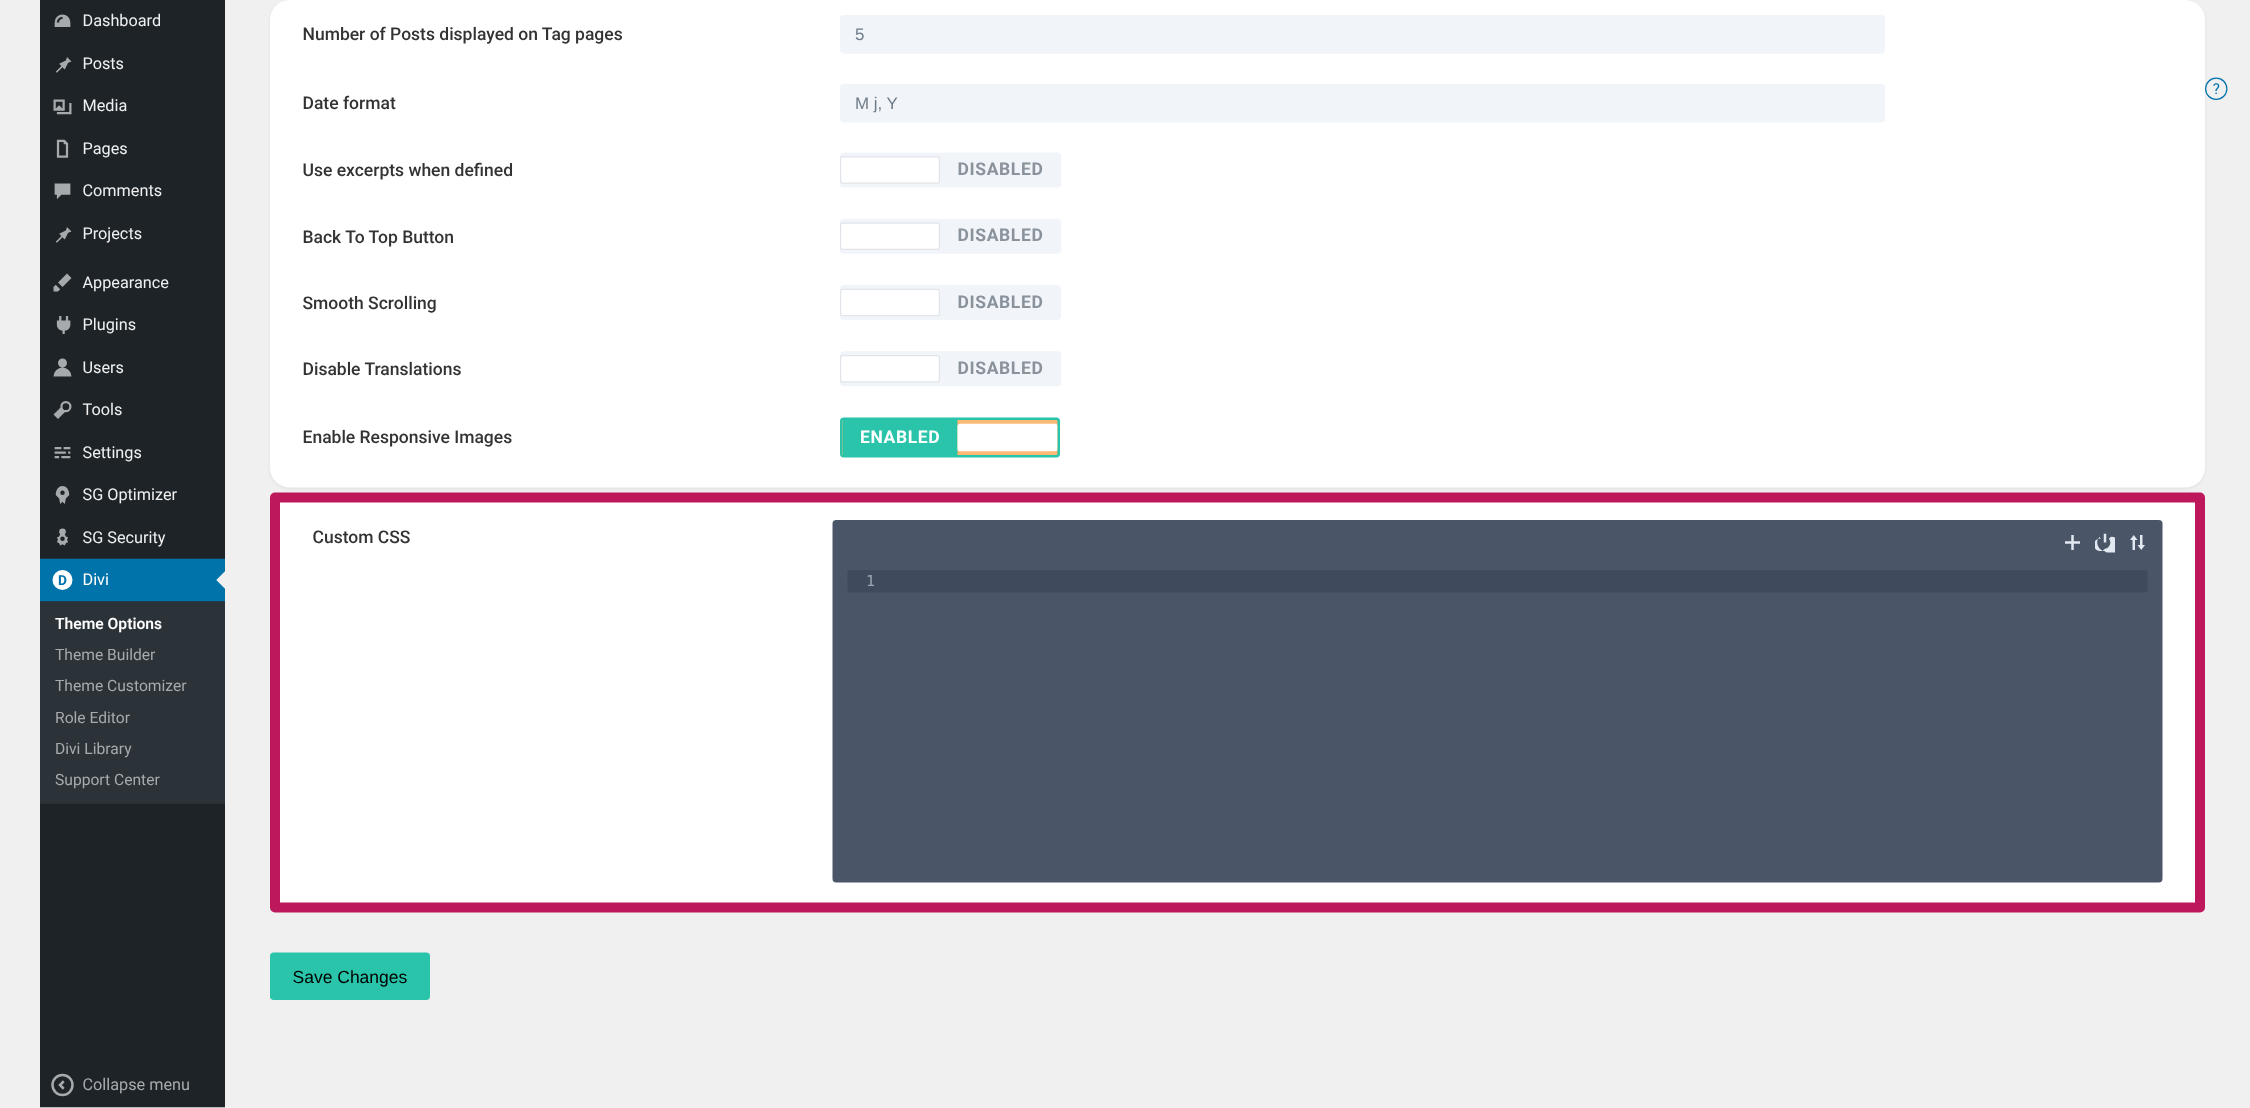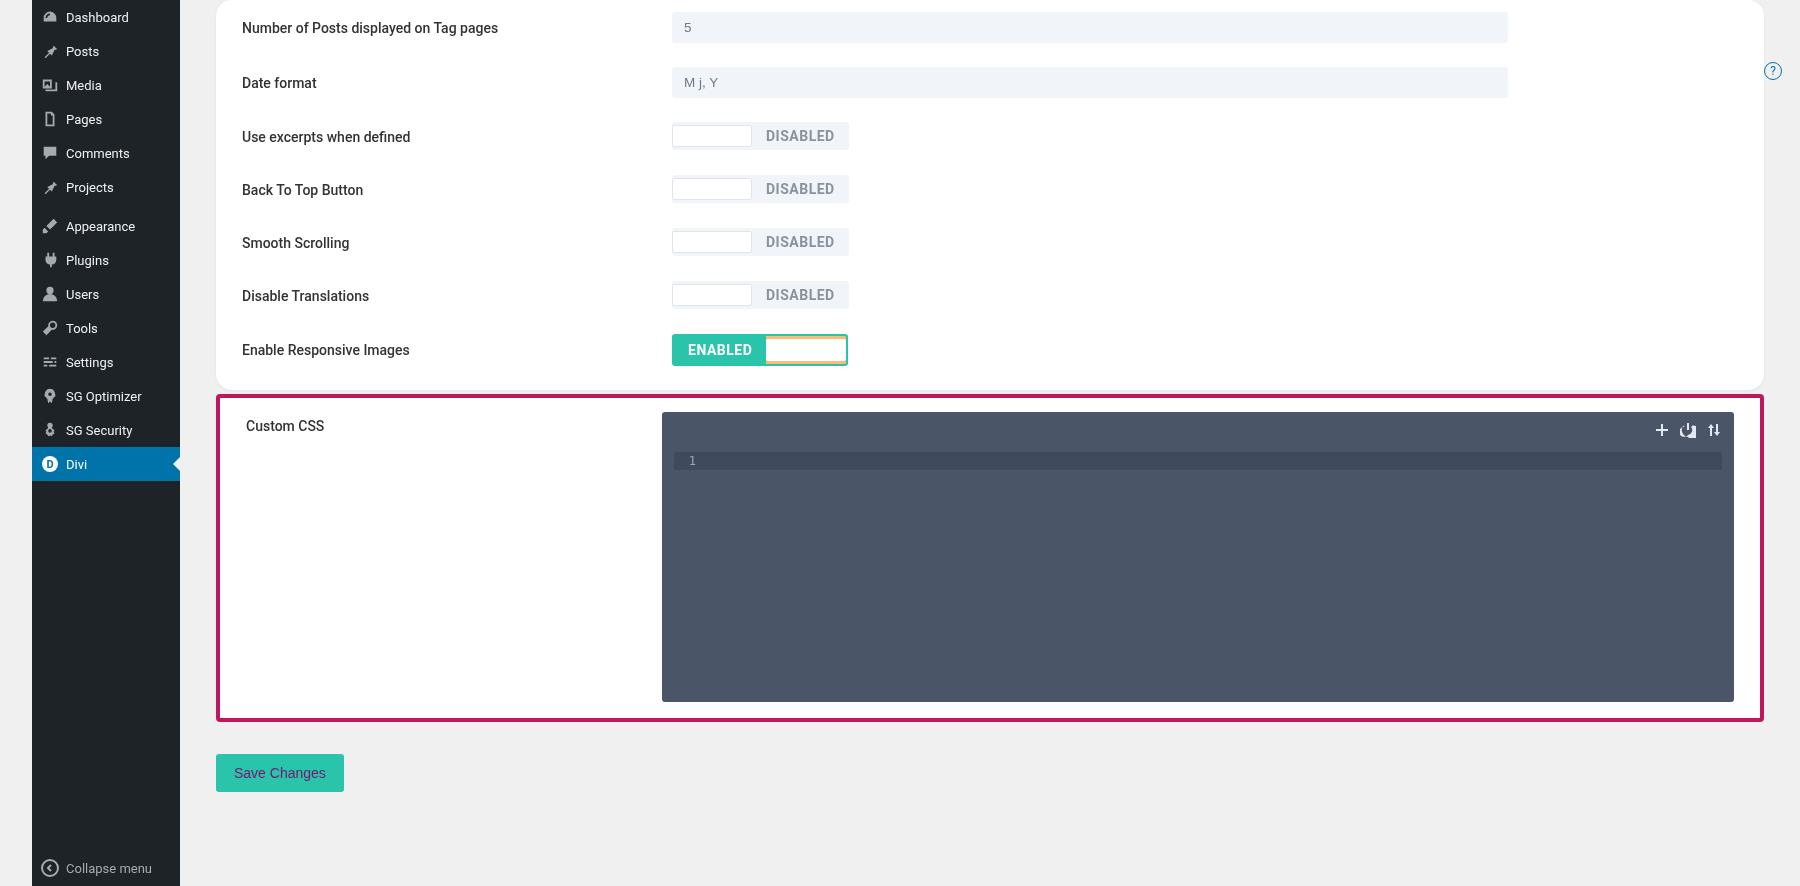--- a/index.html
+++ b/index.html
@@ -31,31 +31,31 @@
 
 .text-input { width: 100%; max-width: 836px; background: #f1f5f9; border: none; border-radius: 3px; padding: 8px 12px; font-size: 13.5px; color: #6e7a88; }
 
 .toggle-wrap { display: inline-flex; align-items: center; border-radius: 3px; overflow: hidden; background: #f1f5f9; }
 .toggle-wrap.enabled { background: #fdba74; border: 2px solid #29c4a9; }
 .toggle-switch { width: 80px; height: 22px; background: #fff; border: 1px solid #e1e4e8; border-radius: 2px; }
 .toggle-wrap.enabled .toggle-switch { border: none; background: #fff; }
 .toggle-label { padding: 6px 14px; font-size: 14px; font-weight: 700; letter-spacing: 0.5px; color: #8a929c; }
 .toggle-wrap.enabled .toggle-label { background: #29c4a9; color: #fff; }
 
-.highlight-box { border: 4px solid #be185d; border-radius: 4px; margin: 4px 18px 10px 18px; padding: 10px 8px 12px 8px; background: #fff; }
+.highlight-box { border: 8px solid #be185d; border-radius: 4px; margin: 4px 18px 10px 18px; padding: 10px 8px 12px 8px; background: #fff; }
 .css-row { display: flex; padding: 4px 18px; }
 .css-label { width: 416px; font-size: 14px; color: #333; font-weight: 500; padding-top: 6px; }
 .css-editor { flex: 1; background: #4a5568; border-radius: 3px; min-height: 290px; position: relative; padding: 40px 12px 12px 12px; }
 .css-toolbar { position: absolute; top: 10px; right: 12px; display: flex; gap: 10px; }
 .css-toolbar .tb-icon { color: #e2e8f0; cursor: pointer; }
 .css-toolbar .tb-icon svg { width: 16px; height: 16px; fill: currentColor; }
 .code-line { display: flex; align-items: center; background: #3f4a5c; border-radius: 2px; padding: 2px 0; }
 .line-num { width: 30px; text-align: right; color: #9aa4b2; font-size: 12px; padding-right: 8px; font-family: monospace; }
 
-.save-btn { margin: 22px 0 0 18px; background: #29c4a9; color: #701a75; border: none; border-radius: 3px; padding: 11px 18px; font-size: 14px; cursor: pointer; }
+.save-btn { margin: 22px 0 0 18px; background: #29c4a9; color: #000000; border: none; border-radius: 3px; padding: 11px 18px; font-size: 14px; cursor: pointer; }
 
 .help-icon { position: absolute; top: 62px; right: 18px; width: 18px; height: 18px; border: 1.5px solid #0073aa; border-radius: 50%; color: #0073aa; font-size: 12px; display: flex; align-items: center; justify-content: center; cursor: pointer; }
 </style>
 </head>
 <body>
 
 <div class="app">
 
   <div class="sidebar">
     <div class="sidebar-item">
@@ -166,20 +166,28 @@
       <span>SG Security</span>
     </div>
 
     <div class="sidebar-item active">
       <span class="icon">
           <span class="divi-circle">D</span>
         </span>
       <span>Divi</span>
     </div>
 
+    <div class="sub-items">
+      <div class="sub-item current">Theme Options</div>
+      <div class="sub-item">Theme Builder</div>
+      <div class="sub-item">Theme Customizer</div>
+      <div class="sub-item">Role Editor</div>
+      <div class="sub-item">Divi Library</div>
+      <div class="sub-item">Support Center</div>
+    </div>
 
     <div class="collapse-item">
       <span class="icon">
           <svg viewBox="0 0 20 20">
             <circle cx="10" cy="10" r="8" fill="none" stroke="#a7aaad" stroke-width="2"></circle>
             <path d="M11 7l-3 3 3 3" fill="none" stroke="#a7aaad" stroke-width="2"></path>
           </svg>
         </span>
       <span>Collapse menu</span>
     </div>

